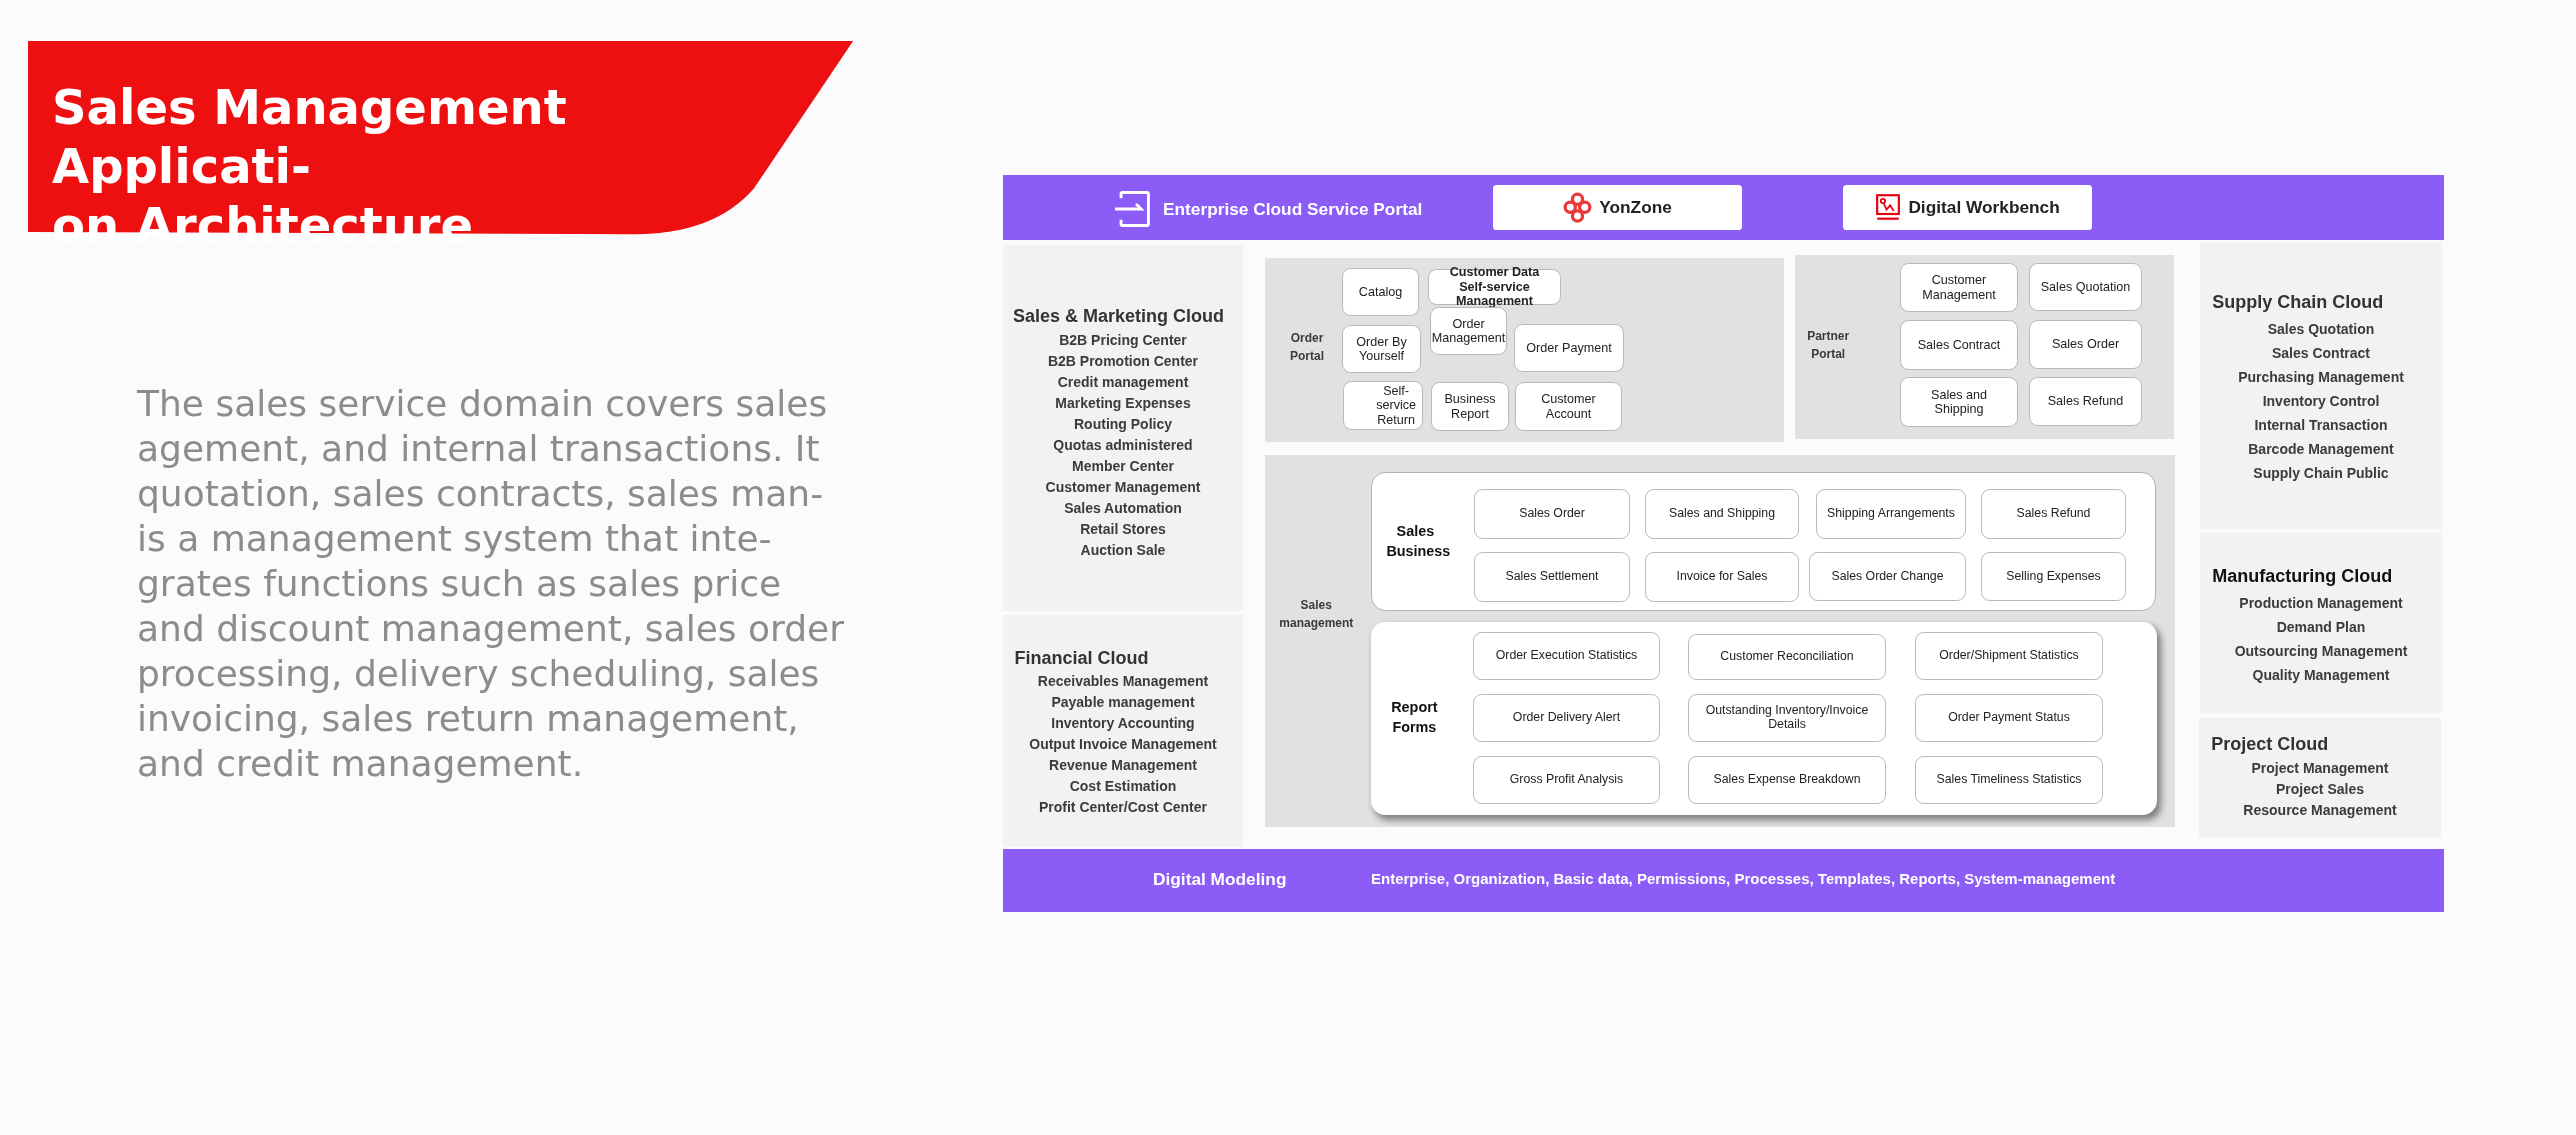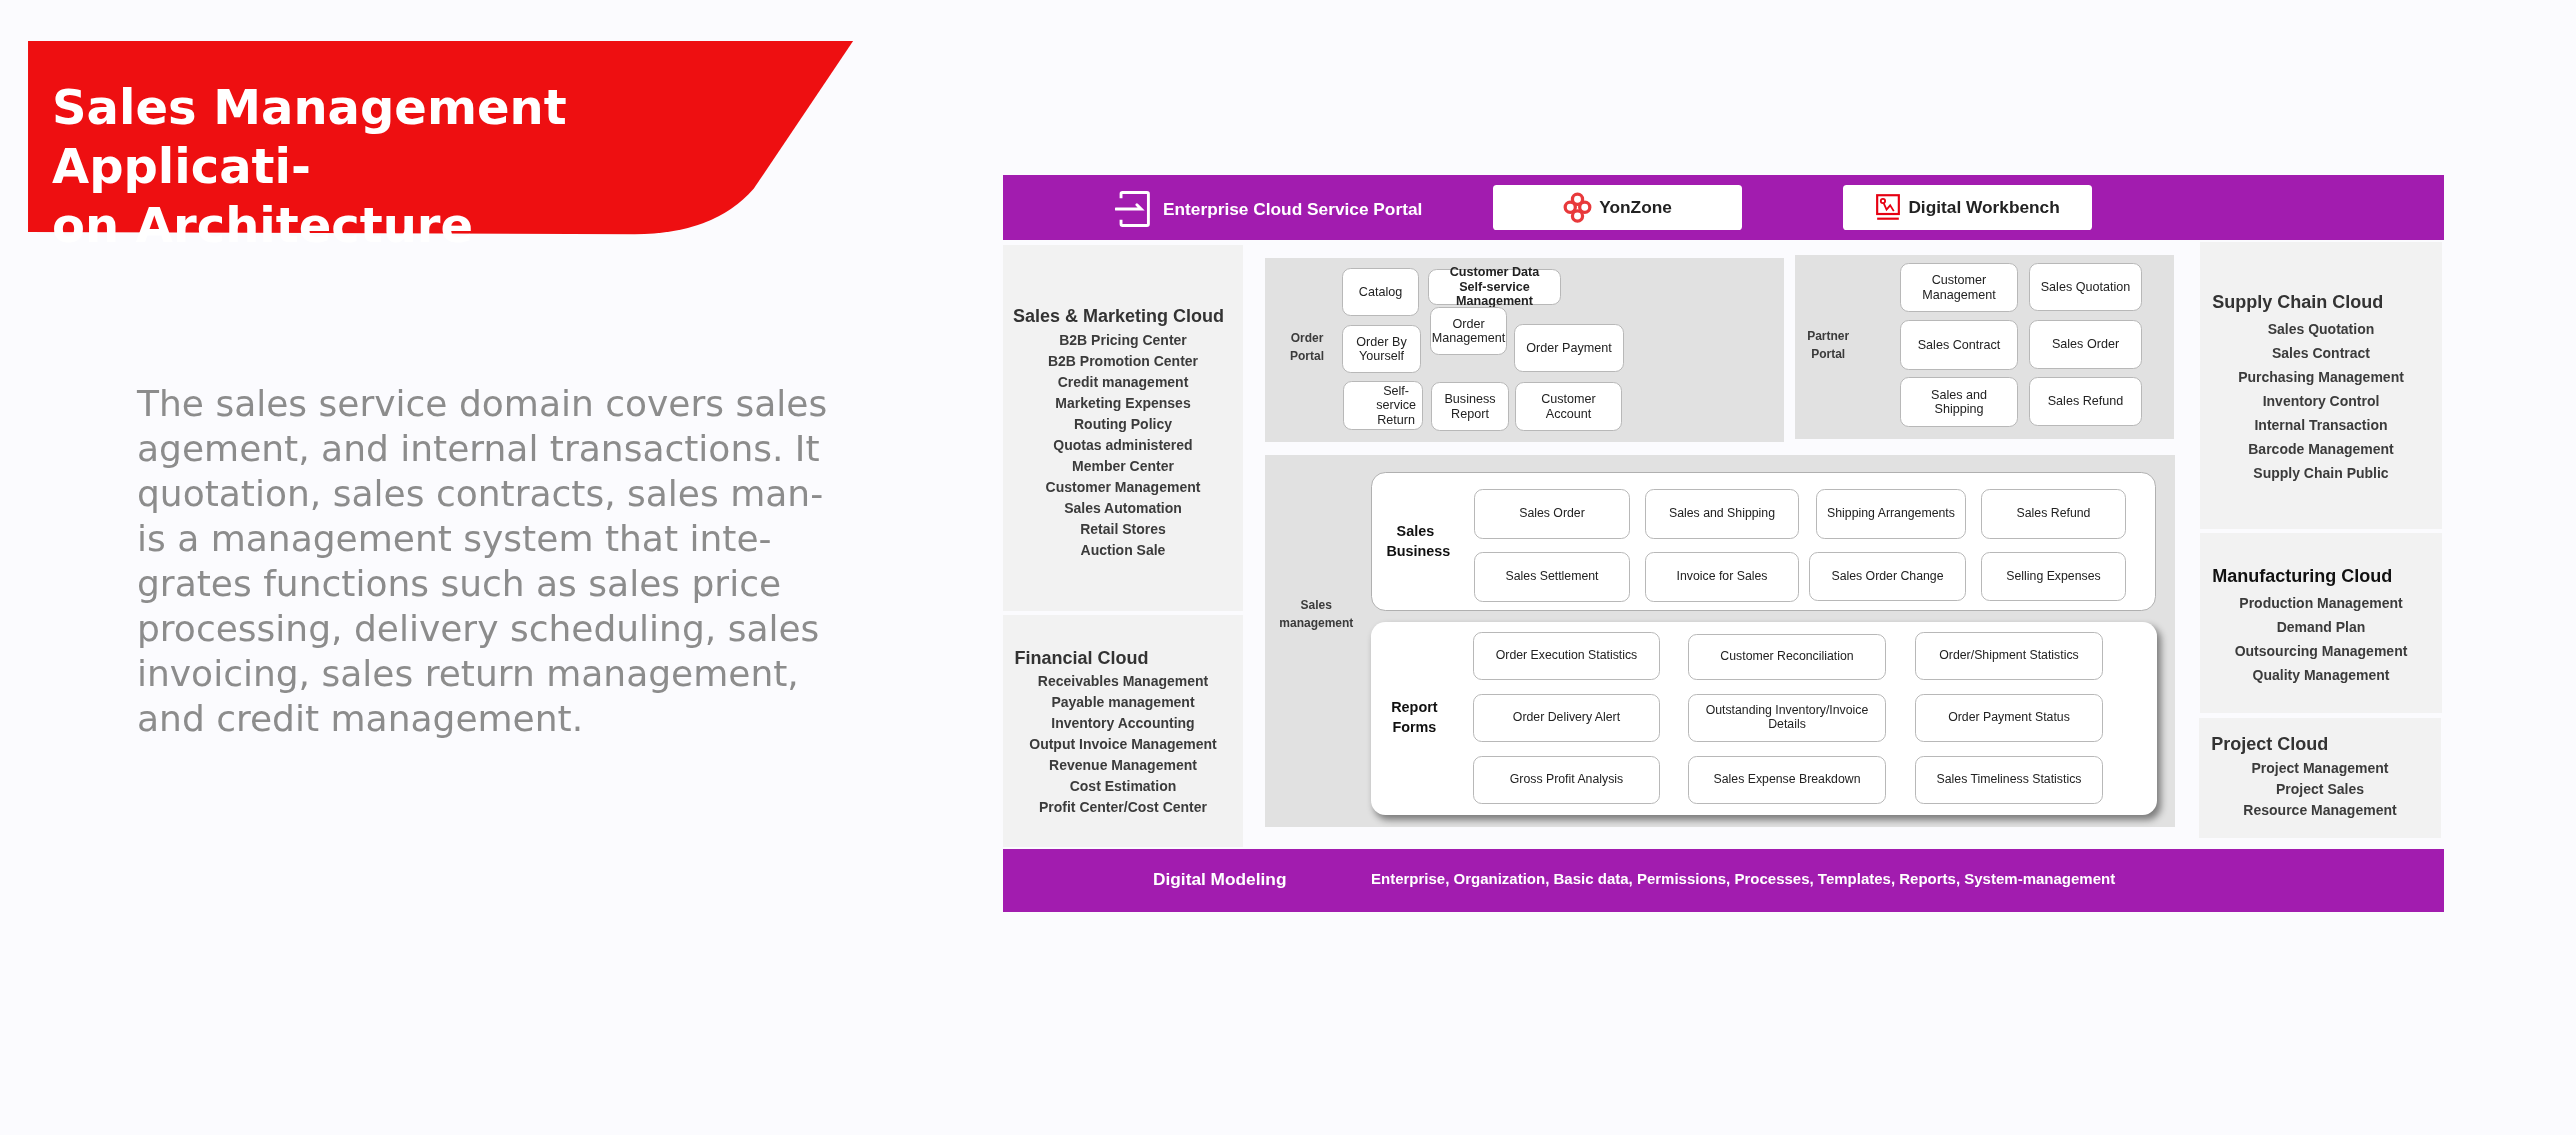--- a/index.html
+++ b/index.html
@@ -19,21 +19,21 @@
   }
   #title-text span { display:block; }
   
   #description {
     left:137px; top:381px; width:721px;
     color:#8c8c8c; font-size:36px; line-height:45px;
     font-family:"DejaVu Sans", sans-serif; letter-spacing:0px;
   }
   #description span { display:block; white-space:nowrap; }
   
-  .redbar { background:#a21caf; }
+  .redbar { background:#8b5cf6; }
   #top-bar { left:1003px; top:175px; width:1441px; height:65px; }
   .portal-link {
     position:absolute; display:flex; align-items:center; gap:10px;
     font-family:"Liberation Sans", sans-serif; font-weight:bold; font-size:17.3px;
   }
   #ecsp { left:112px; top:16px; color:#fff; }
   .top-btn {
     position:absolute; top:10px; height:45px; background:#fff; border-radius:3.6px;
     display:flex; align-items:center; justify-content:center; gap:7.2px;
     color:#222; font-family:"Liberation Sans", sans-serif; font-weight:bold; font-size:17.3px;
@@ -88,20 +88,21 @@
     <span>on Architecture</span>
   </div>
 </div>
 
 <div id="description" class="abs">
   <span>The sales service domain covers sales</span>
   <span>agement, and internal transactions. It</span>
   <span>quotation, sales contracts, sales man-</span>
   <span>is a management system that inte-</span>
   <span>grates functions such as sales price</span>
+  <span>and discount management, sales order</span>
   <span>processing, delivery scheduling, sales</span>
   <span>invoicing, sales return management,</span>
   <span>and credit management.</span>
 </div>
 
 <div id="top-bar" class="abs redbar">
   <div id="ecsp" class="portal-link">
     <svg width="38" height="36" viewBox="0 0 52 50">
       <path d="M8 10 L8 4 Q8 2 10 2 L44 2 Q46 2 46 4 L46 46 Q46 48 44 48 L10 48 Q8 48 8 46 L8 40" stroke="#fff" stroke-width="4" fill="none"></path>
       <path d="M1 25 L36 25 L30 19" stroke="#fff" stroke-width="4" fill="none" stroke-linecap="round"></path>

